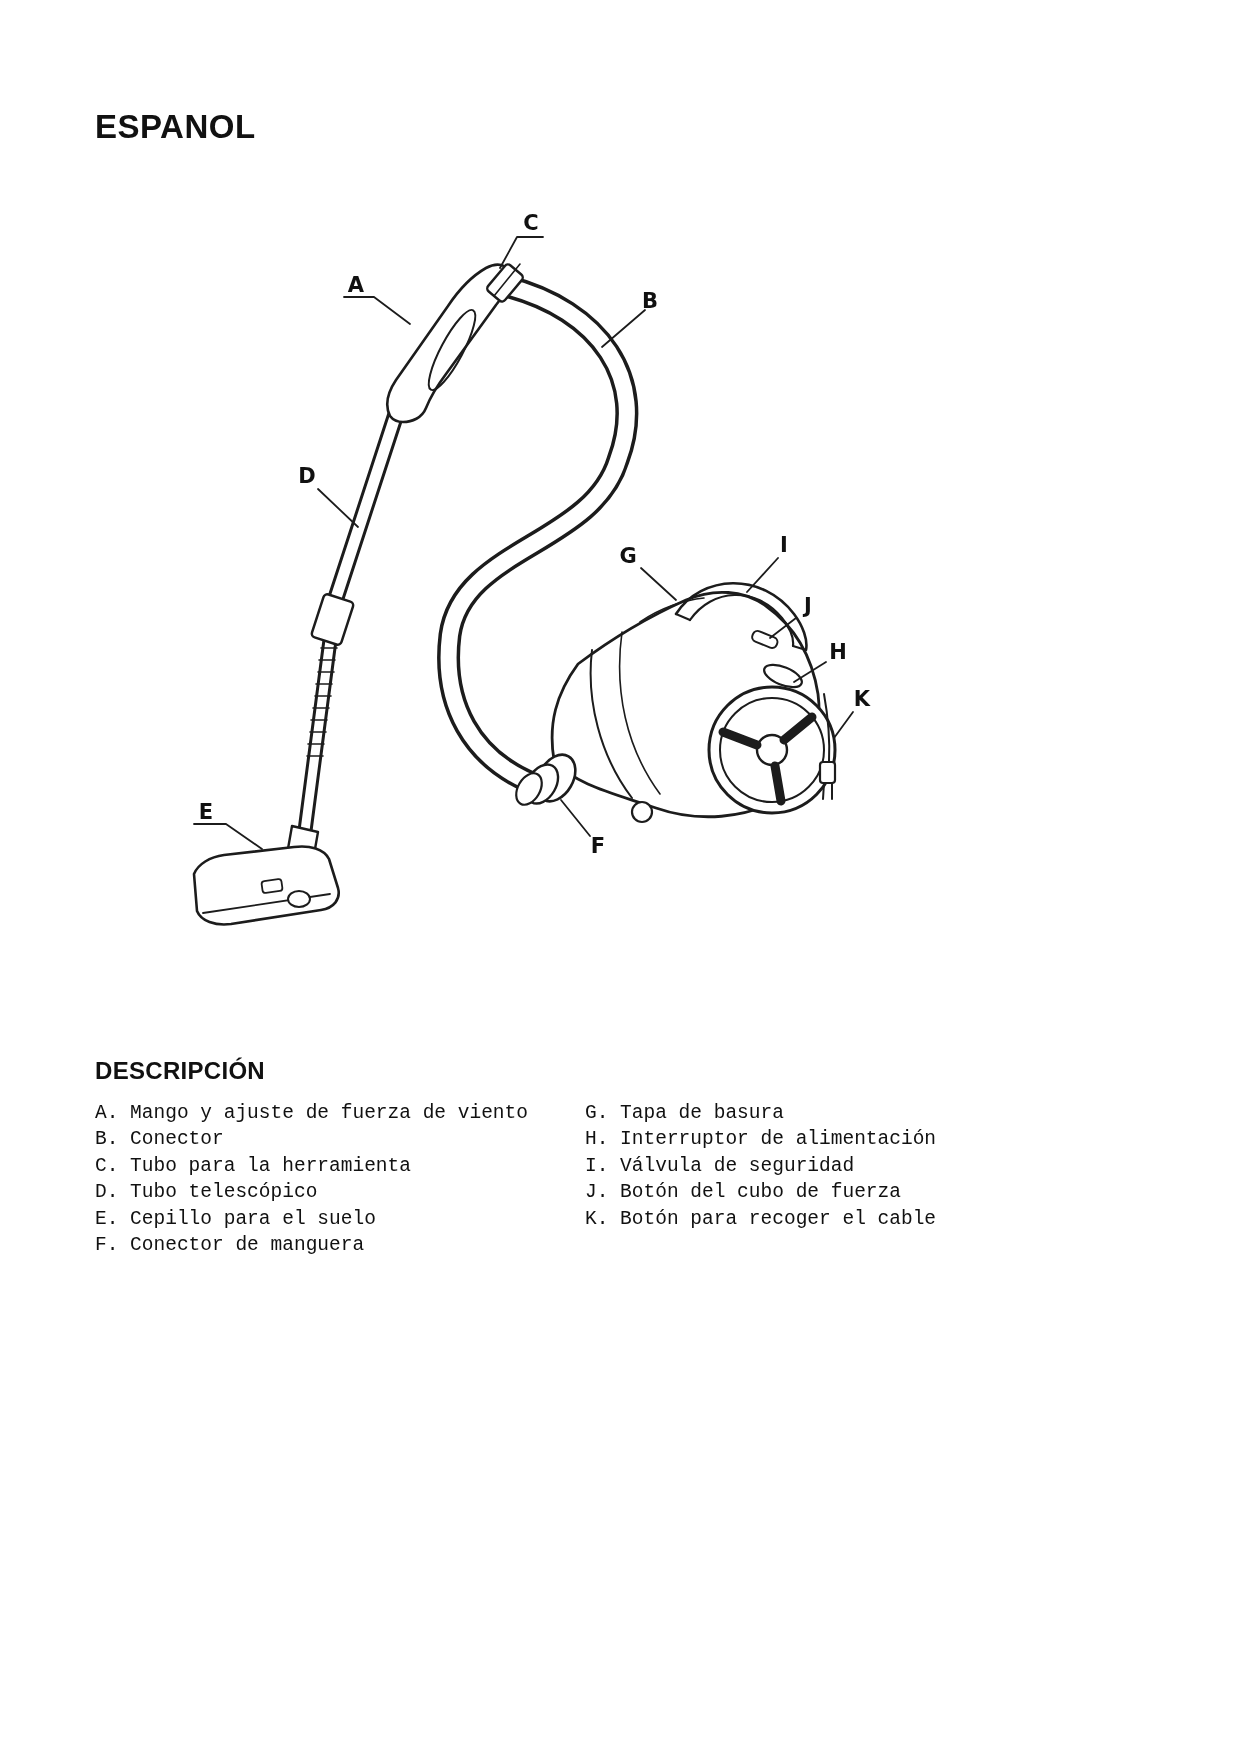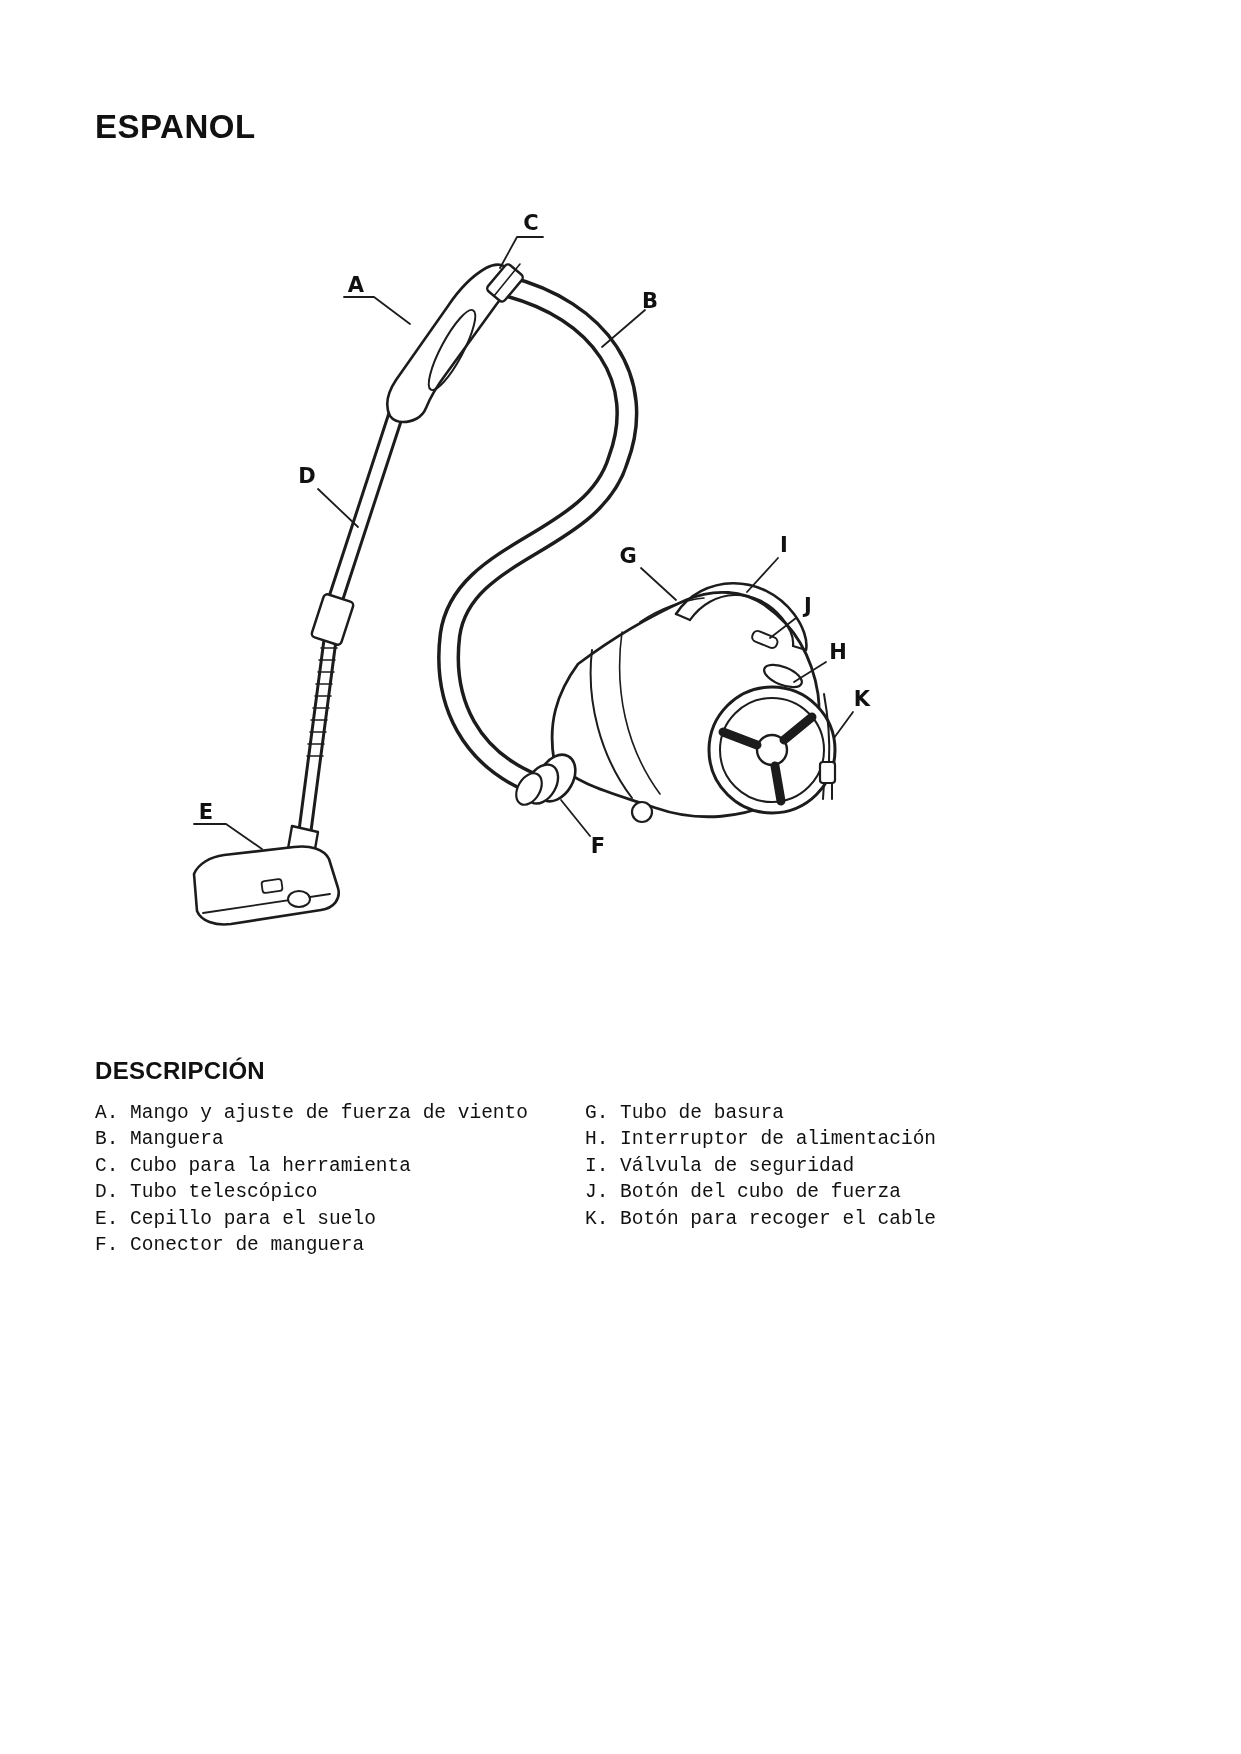--- a/index.html
+++ b/index.html
@@ -172,28 +172,28 @@
       <text x="808" y="613">J</text>
       <text x="862" y="706">K</text>
     </g>
   </svg>
 
   <h2 class="section-title">DESCRIPCIÓN</h2>
 
   <div class="desc">
     <div class="desc-col left">
       <div class="desc-line">A. Mango y ajuste de fuerza de viento</div>
-      <div class="desc-line">B. Manguera</div>
-      <div class="desc-line">C. Cubo para la herramienta</div>
+      <div class="desc-line">B. Conector</div>
+      <div class="desc-line">C. Tubo para la herramienta</div>
       <div class="desc-line">D. Tubo telescópico</div>
       <div class="desc-line">E. Cepillo para el suelo</div>
       <div class="desc-line">F. Conector de manguera</div>
     </div>
     <div class="desc-col right">
-      <div class="desc-line">G. Tubo de basura</div>
+      <div class="desc-line">G. Tapa de basura</div>
       <div class="desc-line">H. Interruptor de alimentación</div>
       <div class="desc-line">I. Válvula de seguridad</div>
       <div class="desc-line">J. Botón del cubo de fuerza</div>
       <div class="desc-line">K. Botón para recoger el cable</div>
     </div>
   </div>
 
 </div>
 
 </body></html>

